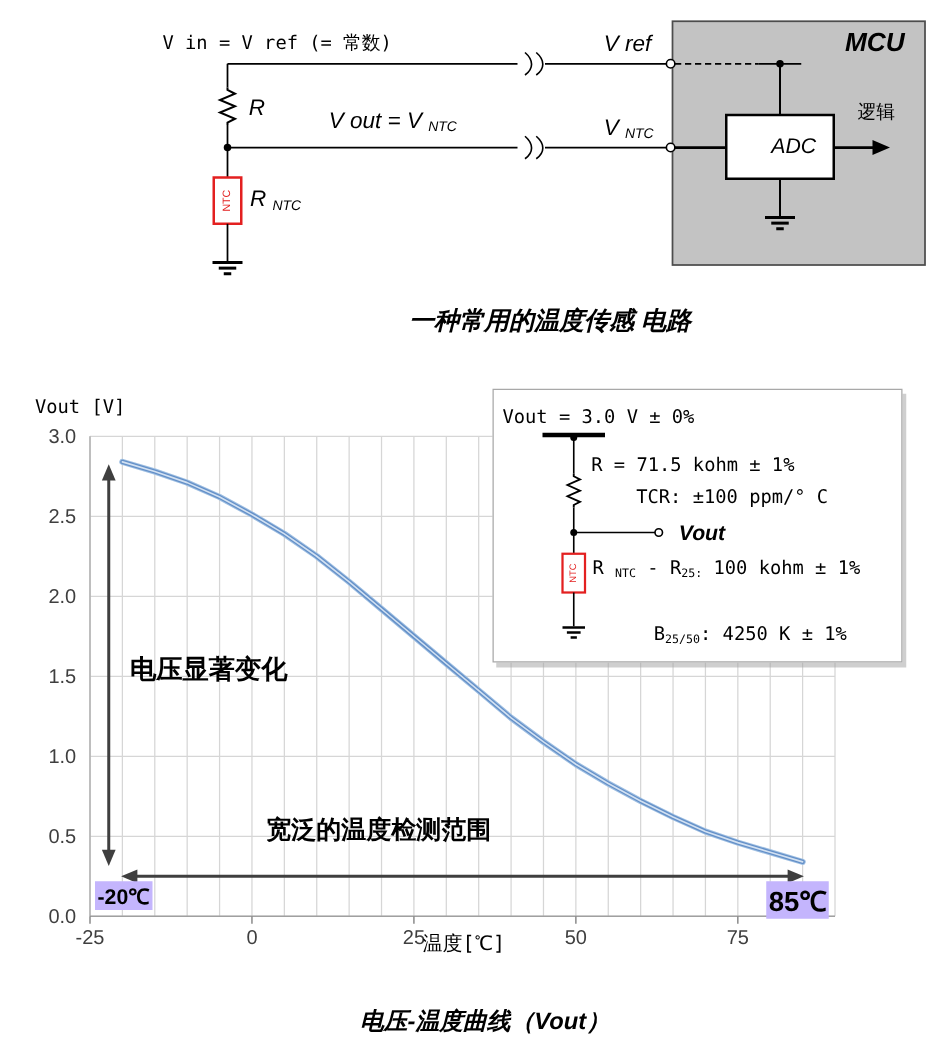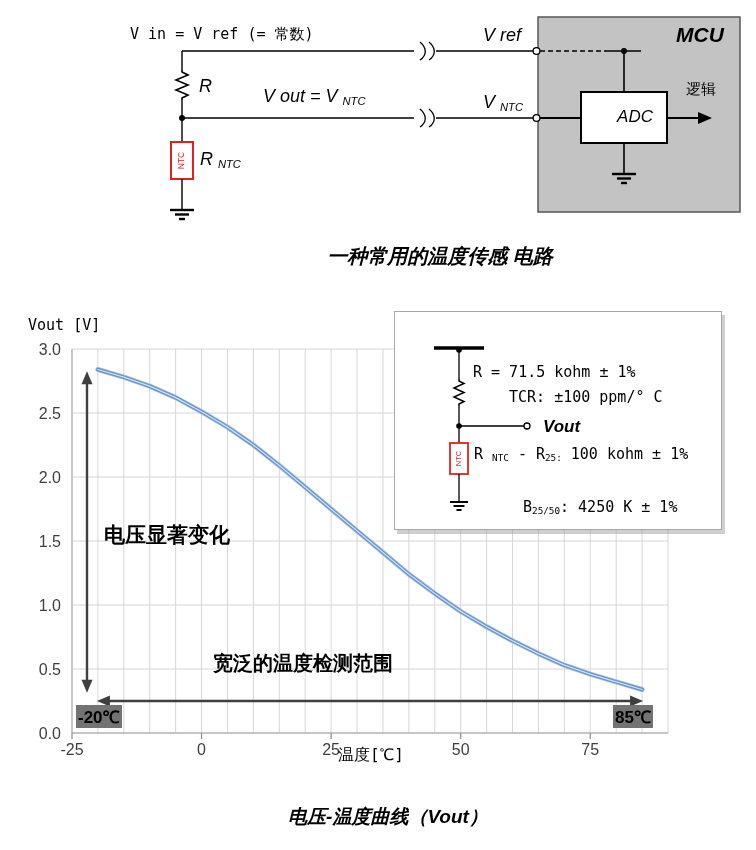--- a/index.html
+++ b/index.html
@@ -9,21 +9,21 @@
   .mono{font-family:"DejaVu Sans Mono",monospace;}
   .sans{font-family:"Liberation Sans",sans-serif;font-style:italic;}
   .b{font-weight:bold;}
   .bi{font-weight:bold;font-style:italic;}
   sub.s{font-size:.62em;vertical-align:-0.25em;letter-spacing:0;}
   svg{position:absolute;left:0;top:0;}
   .ticktxt{fill:#3f3f3f;font-family:"Liberation Sans",sans-serif;font-size:16px;}
   #inset-box{position:absolute;left:394px;top:311px;width:326px;height:217px;
              background:#fff;border:1px solid #a8a8a8;box-shadow:3px 4px 0 rgba(160,160,160,.5);}
   #inset-box .abs{position:absolute;}
-  .whitebg{background:#737373;padding:0 2px;}
+  .whitebg{background:#c4b5fd;padding:0 2px;}
 </style>
 </head>
 <body>
 
 <div id="page">
 
   <svg id="circuit-svg" width="756" height="300">
 
     <rect x="538" y="17" width="202" height="195" fill="#c3c3c3" stroke="#4d4d4d" stroke-width="1.4"></rect>
 
@@ -145,41 +145,42 @@
       <polygon points="96.91304347826087,651 109.91304347826087,645.5 109.91304347826087,656.5" fill="#3f3f3f"></polygon>
       <polygon points="643.0869565217391,651 630.0869565217391,645.5 630.0869565217391,656.5" fill="#3f3f3f"></polygon>
     </svg>
 
   <div class="abs mono" style="left:28px;top:316px;font-size:15px;">Vout [V]</div>
   <div class="abs mono" style="left:231px;top:745px;width:280px;text-align:center;font-size:16px;">温度[℃]</div>
   <div class="abs bi" style="left:268px;top:804px;width:240px;text-align:center;font-size:19px;">电压-温度曲线（Vout）</div>
   <div class="abs b" style="left:213px;top:650px;font-size:20px;">宽泛的温度检测范围</div>
   <div class="abs b" style="left:104px;top:521px;font-size:21px;">电压显著变化</div>
   <div class="abs b whitebg" style="left:76px;top:705px;font-size:17px;">-20℃</div>
-  <div class="abs b whitebg" style="left:613px;top:705px;font-size:17px;">85℃</div>
+  <div class="abs b whitebg" style="left:613px;top:705px;font-size:22px;">85℃</div>
 
   <div id="inset-box">
     <svg width="326" height="217">
       <line x1="39" y1="36" x2="89" y2="36" stroke="#000" stroke-width="3.5"></line>
       <circle cx="64" cy="38" r="2.8" fill="#000"></circle>
       <line x1="64" y1="36" x2="64" y2="67" stroke="#000" stroke-width="1.3"></line>
       <path d="M64,67 v2 l5,2.5 l-10,4.5 l10,4.5 l-10,4.5 l10,4.5 l-5,2.5 v2" fill="none" stroke="#000" stroke-width="1.5"></path>
       <line x1="64" y1="94" x2="64" y2="131" stroke="#000" stroke-width="1.3"></line>
       <circle cx="64" cy="114" r="2.8" fill="#000"></circle>
       <line x1="64" y1="114" x2="129" y2="114" stroke="#000" stroke-width="1.3"></line>
       <circle cx="132" cy="114" r="3" fill="#fff" stroke="#000" stroke-width="1.3"></circle>
       <rect x="55" y="131" width="18" height="31" fill="#fff" stroke="#e32020" stroke-width="1.8"></rect>
       <text x="64" y="146.5" transform="rotate(-90,64,146.5)" text-anchor="middle" dominant-baseline="middle" font-size="7.5" fill="#e32020" font-family="Liberation Sans,sans-serif">NTC</text>
       <line x1="64" y1="162" x2="64" y2="189" stroke="#000" stroke-width="1.3"></line>
       <g stroke="#000" stroke-width="2">
         <line x1="55" y1="190" x2="73" y2="190"></line>
         <line x1="58.5" y1="194" x2="69.5" y2="194"></line>
         <line x1="61.5" y1="198" x2="66.5" y2="198"></line>
       </g>
     </svg>
+    <div class="abs mono" style="left:7px;top:12px;font-size:15px;">Vout = 3.0 V ± 0%</div>
     <div class="abs mono" style="left:78px;top:51px;font-size:15px;">R = 71.5 kohm ± 1%</div>
     <div class="abs mono" style="left:114px;top:76px;font-size:15px;">TCR: ±100 ppm/° C</div>
     <div class="abs sans b" style="left:148px;top:105px;font-size:17px;">Vout</div>
     <div class="abs mono" style="left:79px;top:133px;font-size:15px;"><span>R </span><sub class="s">NTC</sub><span> - R</span><sub class="s">25:</sub><span> 100 kohm ± 1%</span></div>
     <div class="abs mono" style="left:128px;top:151px;font-size:15px;margin-top:35px;"><span>B</span><sub class="s">25/50</sub><span>: 4250 K ± 1%</span></div>
   </div>
 
 </div>
 
 </body></html>

